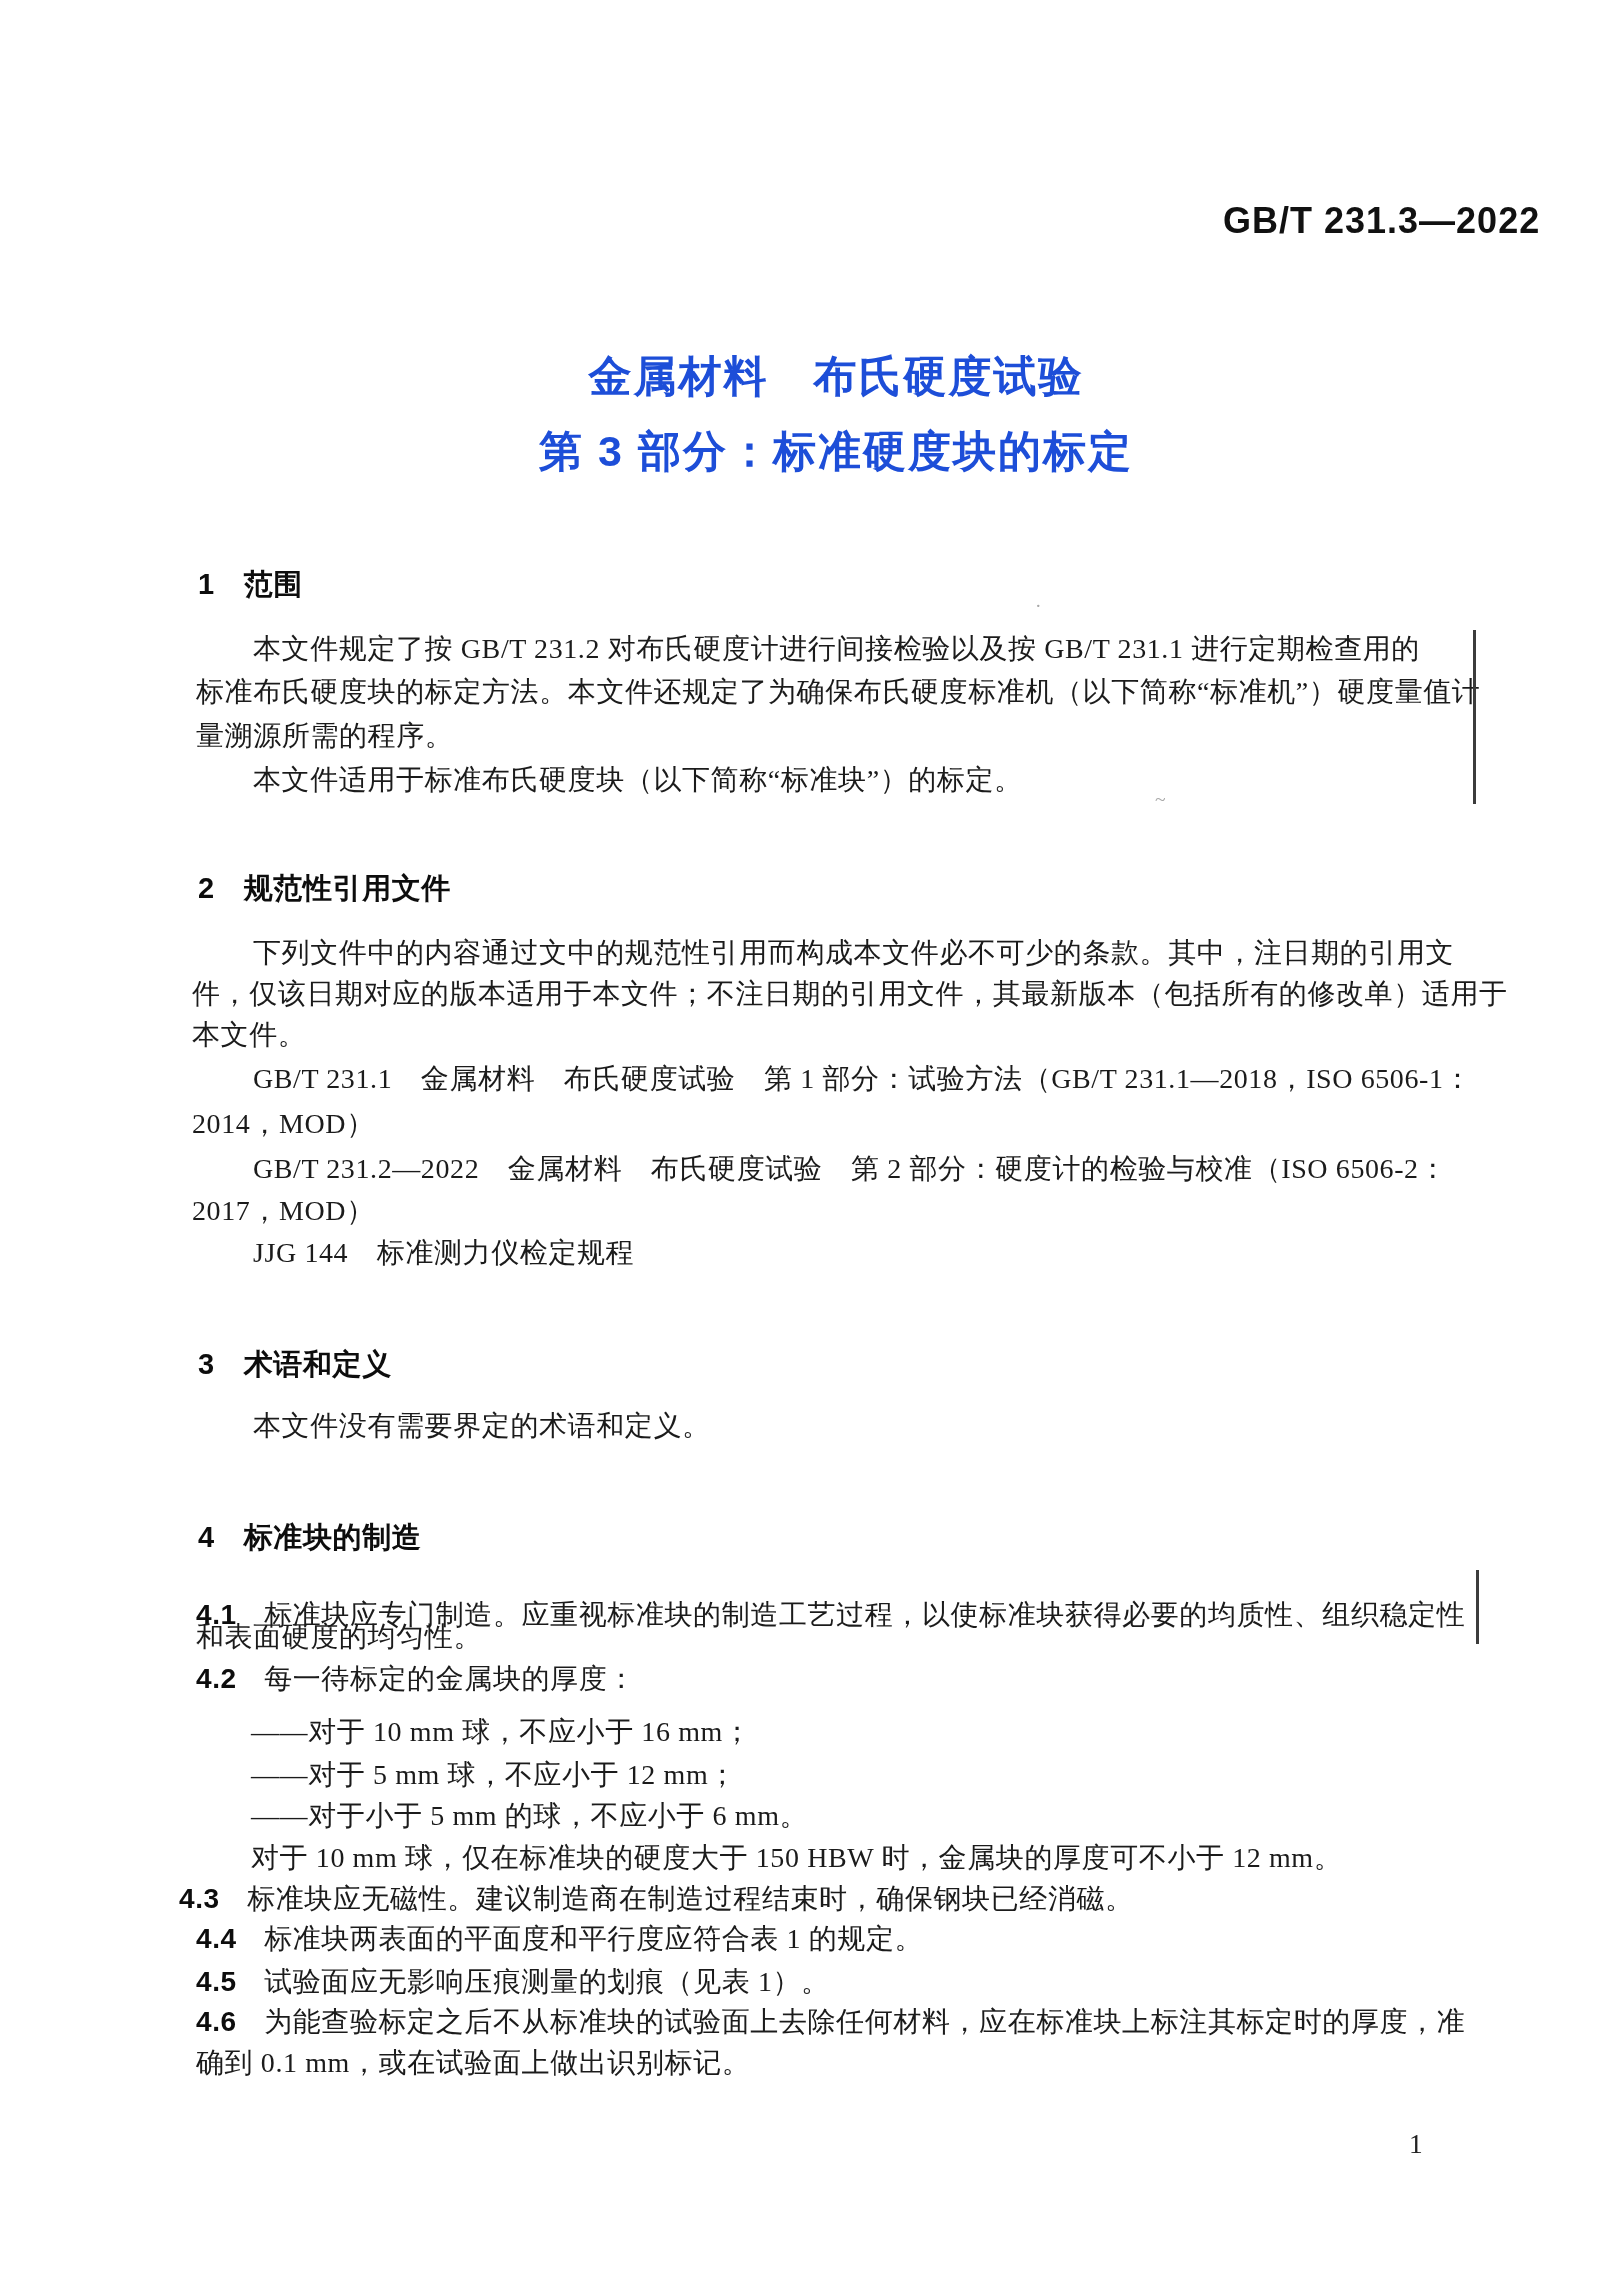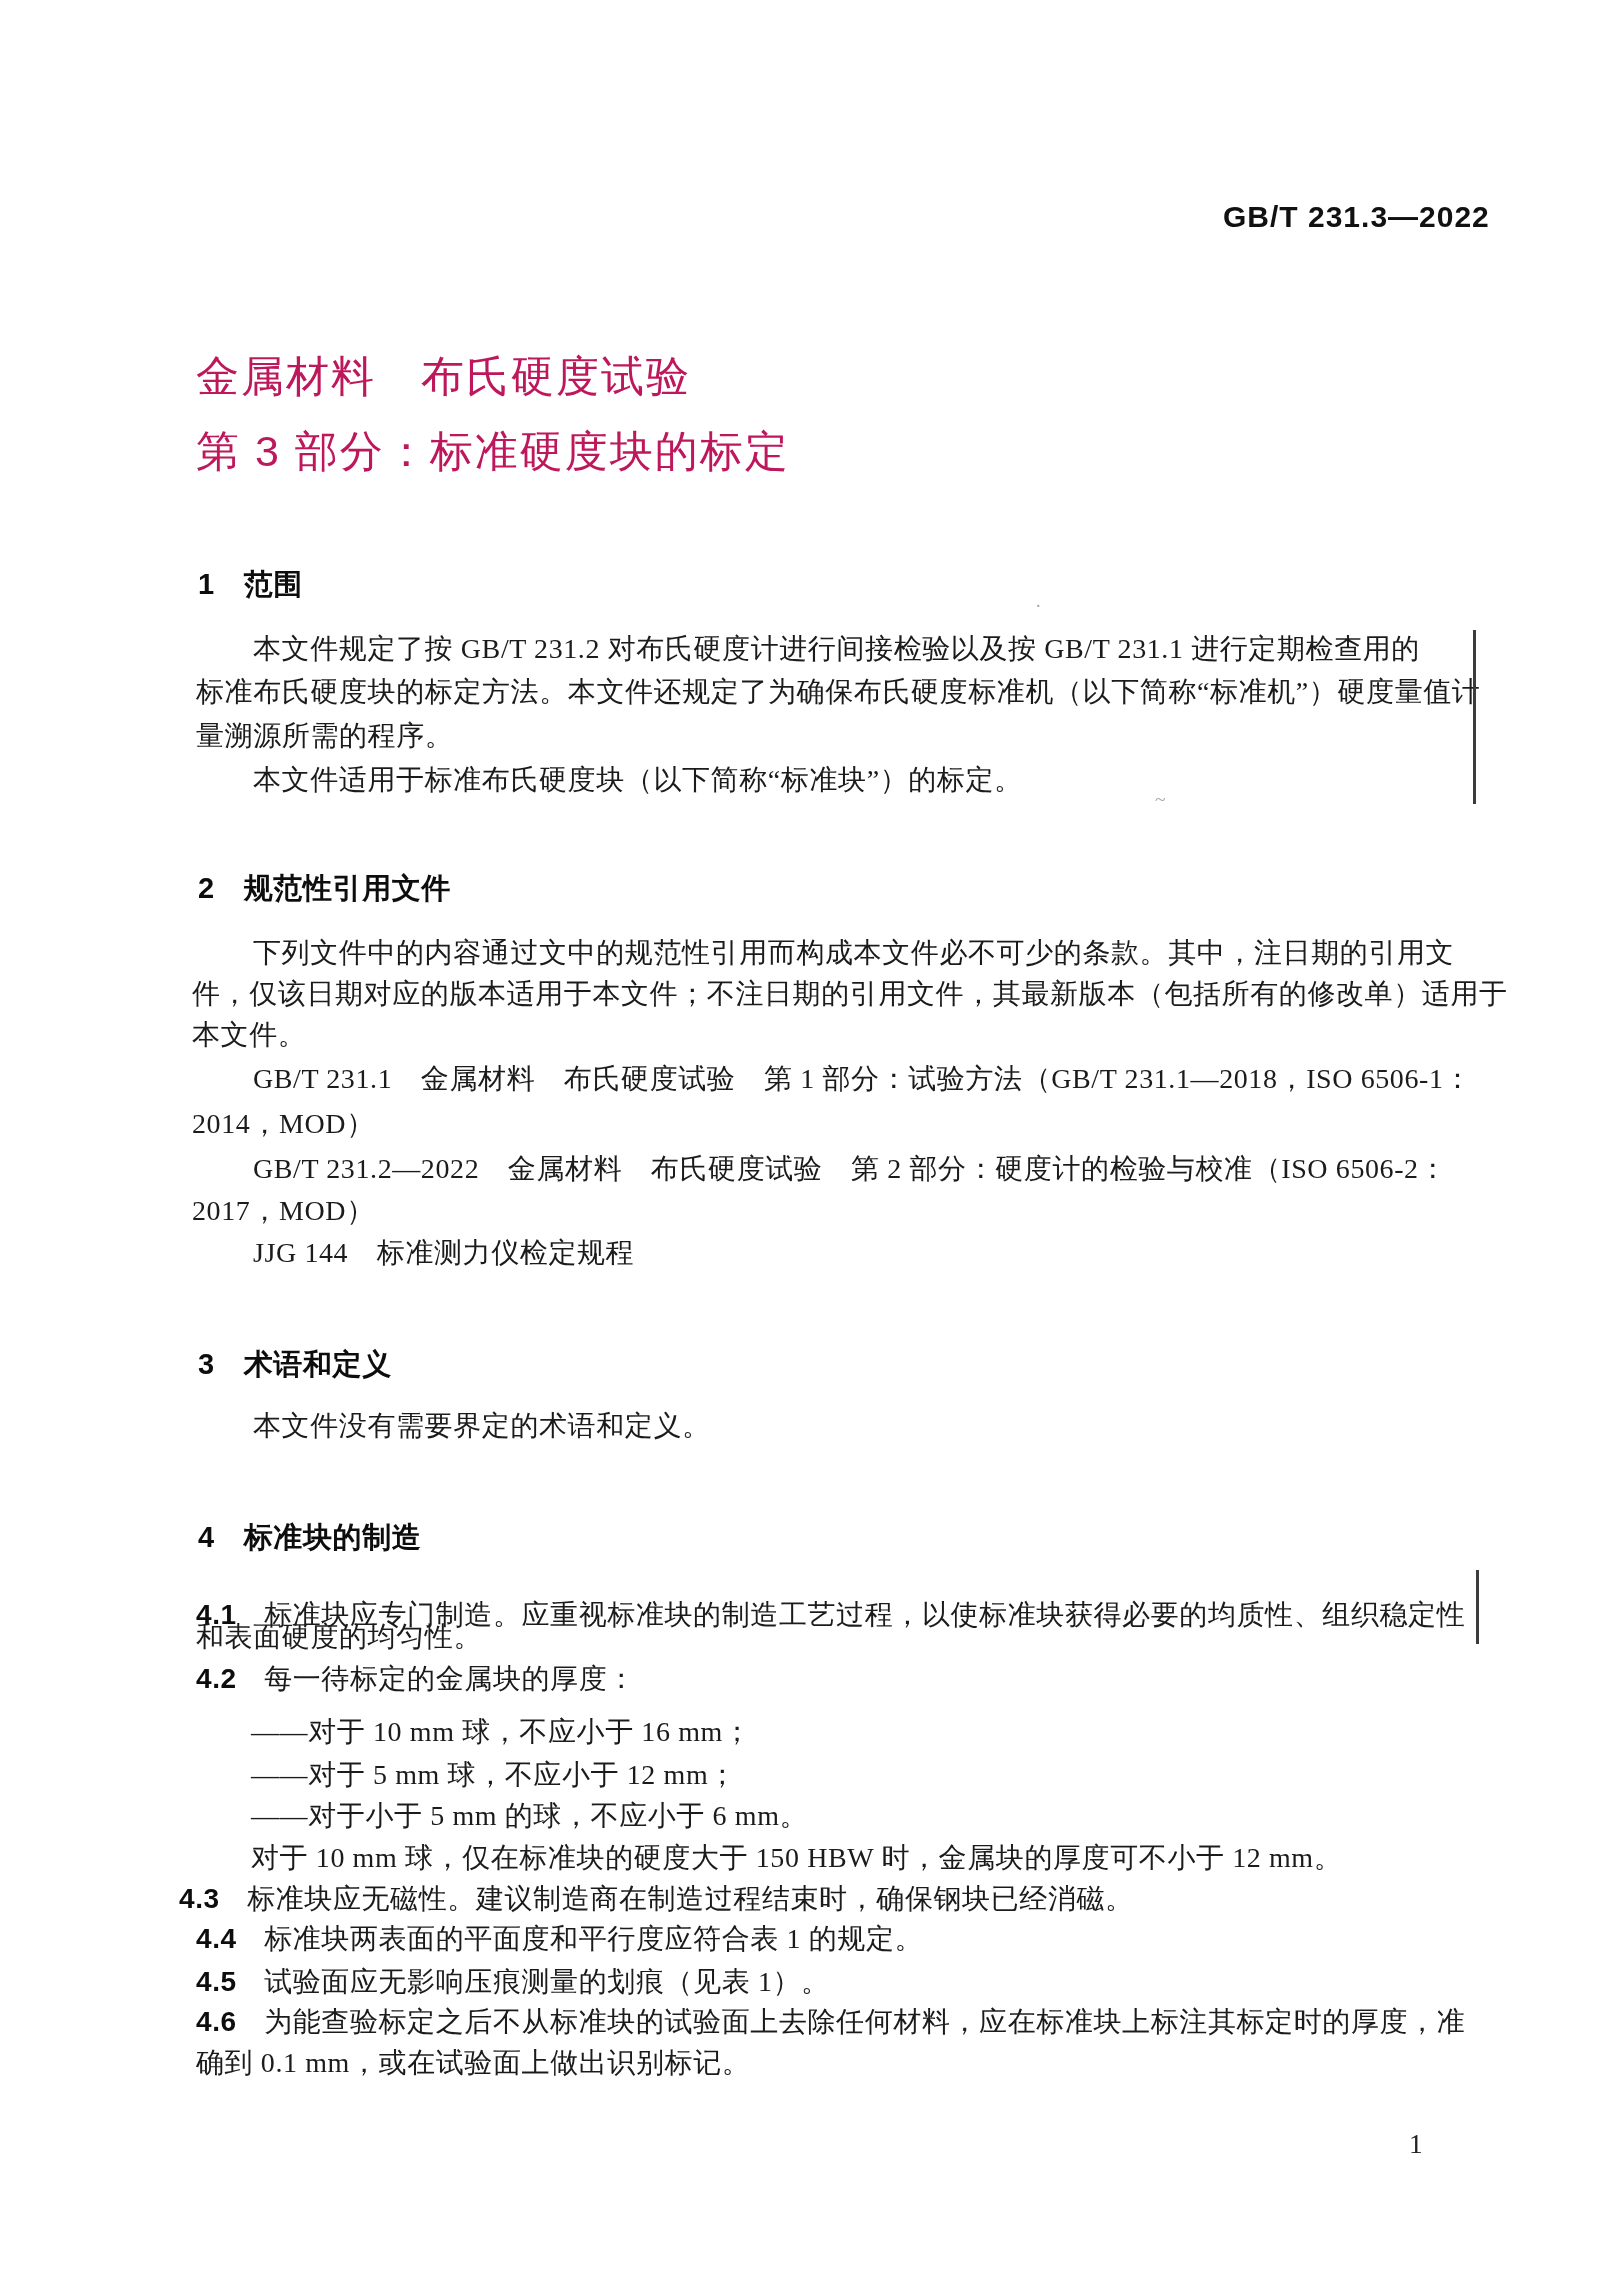--- a/index.html
+++ b/index.html
@@ -1,23 +1,23 @@
 <!DOCTYPE html>
 <html><head>
 <meta charset="utf-8">
 <style>
   html,body{margin:0;padding:0;background:#e9e9e9;}
   .page{position:relative;width:1620px;height:2293px;background:#ffffff;overflow:hidden;
         font-family:"Liberation Serif","DejaVu Serif",serif;color:#1b1b1b;}
   .line{position:absolute;white-space:pre;line-height:1;font-size:28px;letter-spacing:0.6px;}
   .hdr{position:absolute;top:200px;left:1223px;font-family:"Liberation Sans","DejaVu Sans",sans-serif;
-       font-weight:700;font-size:30px;letter-spacing:1px;color:#111;}
-  .title{position:absolute;left:196px;width:1280px;
-         font-family:"Liberation Sans","DejaVu Sans",sans-serif;font-weight:400;
-         font-size:43px;letter-spacing:2px;color:#be185d;line-height:1;}
+       font-weight:700;font-size:36px;letter-spacing:1px;color:#111;}
+  .title{position:absolute;left:196px;width:1280px;text-align:center;
+         font-family:"Liberation Sans","DejaVu Sans",sans-serif;font-weight:700;
+         font-size:43px;letter-spacing:2px;color:#1d4ed8;line-height:1;}
   .h{font-family:"Liberation Sans","DejaVu Sans",sans-serif;font-weight:700;font-size:29px;color:#0d0d0d;margin-top:25px;}
   .hnum{display:inline-block;margin-right:29px;}
   .cnum{font-family:"Liberation Sans","DejaVu Sans",sans-serif;font-weight:700;font-size:28px;
         display:inline-block;margin-right:27.4px;color:#0d0d0d;}
   .cbar{position:absolute;width:2.9px;background:#3c3c3c;}
   .artifact{position:absolute;color:#a8a8a8;font-size:19.6px;line-height:1;}
   .pageno{position:absolute;top:2129px;left:1409px;font-size:27.4px;color:#222;}
 </style>
 </head>
 <body>

